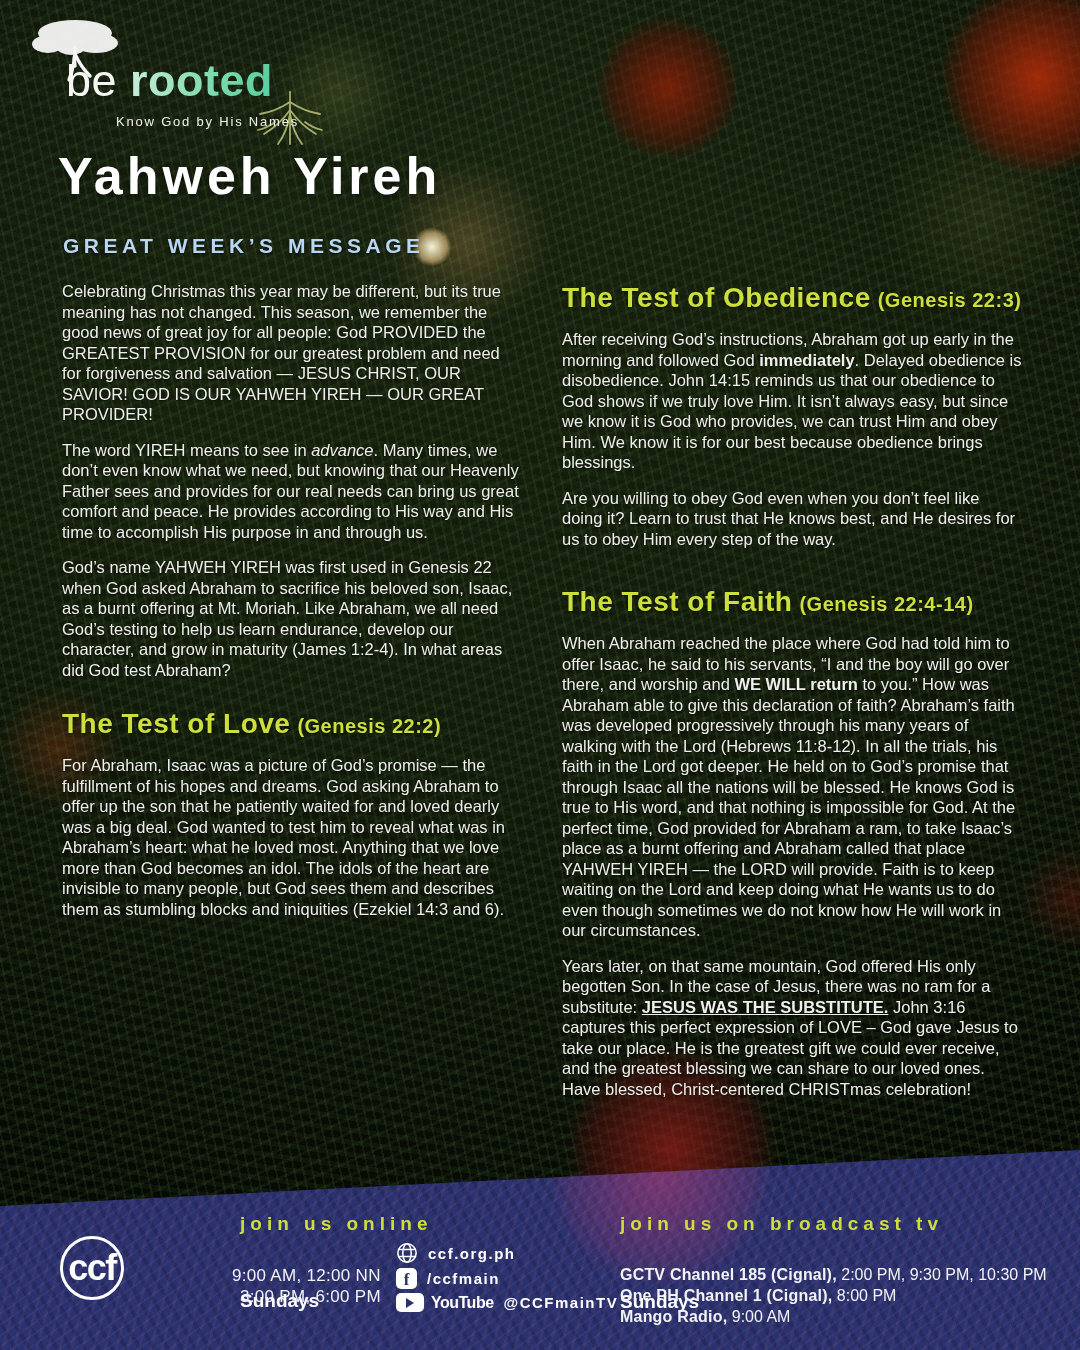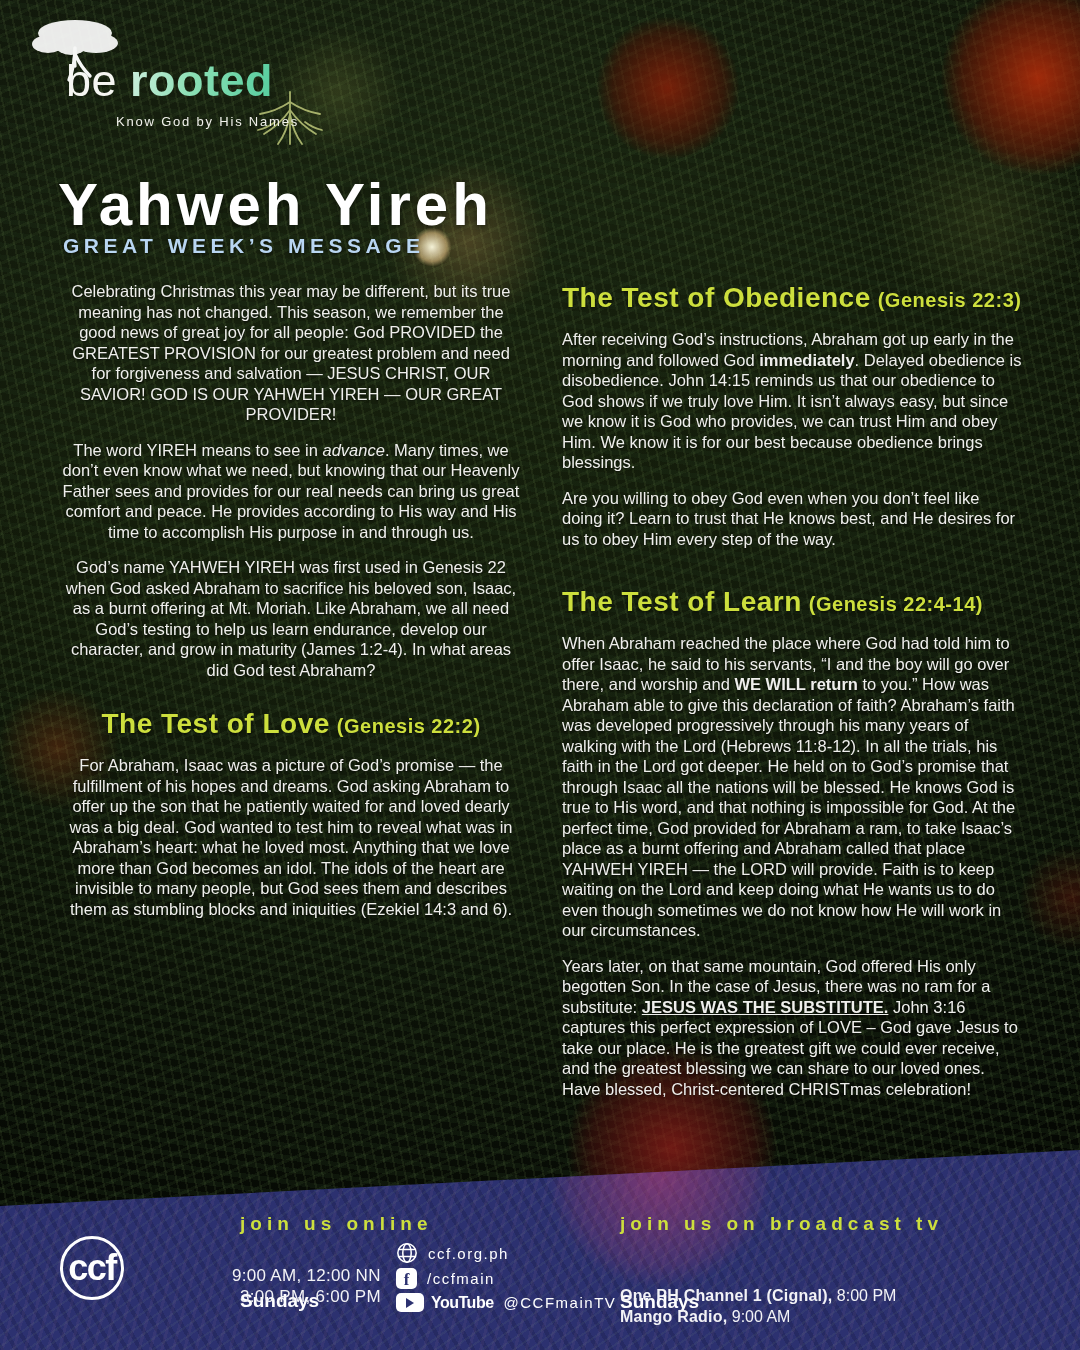--- a/index.html
+++ b/index.html
@@ -25,27 +25,27 @@
   }
   
   .logo-tree{position:absolute;left:28px;top:16px;opacity:.96;}
   .roots-tree{position:absolute;left:250px;top:90px;opacity:.8;}
   .logo-text{position:absolute;left:66px;top:58px;font-size:45px;line-height:1;letter-spacing:.5px;}
   .logo-be{font-weight:normal;color:#f6f6f2;}
   .logo-rooted{font-weight:bold;background:linear-gradient(100deg,#cdeedd 0%,#8adfb4 45%,#55cd9e 100%);
     -webkit-background-clip:text;background-clip:text;color:transparent;}
   .logo-tagline{position:absolute;left:116px;top:114px;font-size:13px;letter-spacing:1.8px;color:#f2f2ec;}
   
-  .title{position:absolute;left:58px;top:146px;font-size:60px;font-weight:bold;letter-spacing:4px;color:#fff;
-    text-shadow:0 2px 6px rgba(0,0,0,.55);margin-top:24px;}
+  .title{position:absolute;left:58px;top:146px;font-size:52px;font-weight:bold;letter-spacing:4px;color:#fff;
+    text-shadow:0 2px 6px rgba(0,0,0,.55);}
   .subtitle{position:absolute;left:63px;top:234px;font-size:21px;font-weight:bold;letter-spacing:4.5px;color:#b9d6f2;
     text-shadow:0 1px 3px rgba(0,0,0,.6);}
   
   .col{position:absolute;top:281px;font-size:16.5px;line-height:20.5px;text-shadow:0 1px 2px rgba(0,0,0,.6);}
-  .col-left{left:62px;width:458px;text-align:center;}
+  .col-left{left:62px;width:458px;}
   .col-right{left:562px;width:462px;}
   .body-p{margin:0 0 15px 0;}
   .seg-italic{font-style:italic;}
   .seg-bold{font-weight:bold;}
   .seg-boldline{font-weight:bold;text-decoration:underline;}
   .sec{margin:27px 0 12px 0;font-size:28px;line-height:34px;font-weight:bold;color:#cddf3d;letter-spacing:.5px;
     text-shadow:0 1px 3px rgba(0,0,0,.55);}
   .sec:first-child{margin-top:0;}
   .sec .ref{font-size:20px;margin-left:7px;}
   .sec-mt{margin-top:36px;}
@@ -58,21 +58,21 @@
       repeating-linear-gradient(105deg, rgba(222,150,182,0.06) 0 3px, transparent 3px 11px),
       repeating-linear-gradient(-35deg, rgba(172,212,142,0.06) 0 2px, transparent 2px 9px),
       repeating-linear-gradient(60deg, rgba(20,22,60,0.25) 0 4px, transparent 4px 12px);
   }
   .ccf-circle{position:absolute;left:60px;top:96px;width:58px;height:58px;border:3.5px solid #fff;border-radius:50%;
     display:flex;align-items:center;justify-content:center;font-weight:bold;font-size:36px;color:#fff;letter-spacing:-1.5px;}
   .footer-head{position:absolute;font-size:19px;font-weight:bold;letter-spacing:5px;color:#cddf3d;}
   .f-day{position:absolute;font-size:19px;font-weight:bold;color:#fff;margin-top:48px;}
   .f-time{position:absolute;font-size:17px;color:#f3f3f6;letter-spacing:.3px;}
   .link-row{position:absolute;display:flex;align-items:center;gap:10px;color:#fff;}
-  .link-label{font-size:15px;font-weight:normal;letter-spacing:1.5px;}
+  .link-label{font-size:15px;font-weight:bold;letter-spacing:1.5px;}
   .fb-icon{width:21px;height:21px;background:#fff;border-radius:5px;display:flex;align-items:flex-end;justify-content:center;
     color:#2c3170;font-weight:bold;font-size:17px;font-family:"Liberation Serif",serif;line-height:19px;}
   .yt-icon{width:28px;height:19px;background:#fff;border-radius:5px;display:flex;align-items:center;justify-content:center;}
   .yt-tri{width:0;height:0;border-left:8px solid #2c3170;border-top:5px solid transparent;border-bottom:5px solid transparent;}
   .yt-brand{font-size:16px;font-weight:bold;letter-spacing:-.5px;margin-left:-3px;}
   .bc-line{position:absolute;font-size:16px;color:#f3f3f6;white-space:nowrap;}
   .bc-line b{letter-spacing:.2px;}
 </style>
 </head>
 <body>
@@ -126,21 +126,21 @@
         <p class="body-p"><span>For Abraham, Isaac was a picture of God’s promise — the fulfillment of his hopes and dreams. God asking Abraham to offer up the son that he patiently waited for and loved dearly was a big deal. God wanted to test him to reveal what was in Abraham’s heart: what he loved most. Anything that we love more than God becomes an idol. The idols of the heart are invisible to many people, but God sees them and describes them as stumbling blocks and iniquities (Ezekiel 14:3 and 6).</span></p>
       </div>
   </div>
 
   <div class="col col-right">
     <h2 class="sec"><span>The Test of Obedience</span><span class="ref">(Genesis 22:3)</span></h2>
     <div>
         <p class="body-p"><span>After receiving God’s instructions, Abraham got up early in the morning and followed God </span><span class="seg-bold">immediately</span><span>. Delayed obedience is disobedience. John 14:15 reminds us that our obedience to God shows if we truly love Him. It isn’t always easy, but since we know it is God who provides, we can trust Him and obey Him. We know it is for our best because obedience brings blessings.</span></p>
         <p class="body-p"><span>Are you willing to obey God even when you don’t feel like doing it? Learn to trust that He knows best, and He desires for us to obey Him every step of the way.</span></p>
       </div>
-    <h2 class="sec sec-mt"><span>The Test of Learn</span><span class="ref">(Genesis 22:4-14)</span></h2>
+    <h2 class="sec sec-mt"><span>The Test of Faith</span><span class="ref">(Genesis 22:4-14)</span></h2>
     <div>
         <p class="body-p"><span>When Abraham reached the place where God had told him to offer Isaac, he said to his servants, “I and the boy will go over there, and worship and </span><span class="seg-bold">WE WILL return</span><span> to you.”  How was Abraham able to give this declaration of faith? Abraham’s faith was developed progressively through his many years of walking with the Lord (Hebrews 11:8-12). In all the trials, his faith in the Lord got deeper. He held on to God’s promise that through Isaac all the nations will be blessed. He knows God is true to His word, and that nothing is impossible for God. At the perfect time, God provided for Abraham a ram, to take Isaac’s place as a burnt offering and Abraham called that place YAHWEH YIREH — the LORD will provide. Faith is to keep waiting on the Lord and keep doing what He wants us to do even though sometimes we do not know how He will work in our circumstances.</span></p>
         <p class="body-p"><span>Years later, on that same mountain, God offered His only begotten Son. In the case of Jesus, there was no ram for a substitute: </span><span class="seg-boldline">JESUS WAS THE SUBSTITUTE.</span><span> John 3:16 captures this perfect expression of LOVE – God gave Jesus to take our place. He is the greatest gift we could ever receive, and the greatest blessing we can share to our loved ones. Have blessed, Christ-centered CHRISTmas celebration!</span></p>
       </div>
   </div>
 
   <div class="footer">
     <div class="ccf-circle">ccf</div>
 
     <div class="footer-head" style="left:240px;top:73px;">join us online</div>
@@ -165,17 +165,18 @@
     <div class="link-row" style="left:396px;top:153px;">
       <div class="yt-icon">
           <div class="yt-tri"></div>
         </div>
       <span class="yt-brand">YouTube</span>
       <span class="link-label">@CCFmainTV</span>
     </div>
 
     <div class="footer-head" style="left:620px;top:73px;">join us on broadcast tv</div>
     <div class="f-day" style="left:620px;top:103px;">Sundays</div>
+    <div class="bc-line" style="left:620px;top:126px;"><b>GCTV Channel 185 (Cignal),</b><span> 2:00 PM, 9:30 PM, 10:30 PM</span></div>
     <div class="bc-line" style="left:620px;top:147px;"><b>One PH Channel 1 (Cignal),</b><span> 8:00 PM</span></div>
     <div class="bc-line" style="left:620px;top:168px;"><b>Mango Radio,</b><span> 9:00 AM</span></div>
   </div>
 
 </div>
 
 </body></html>

